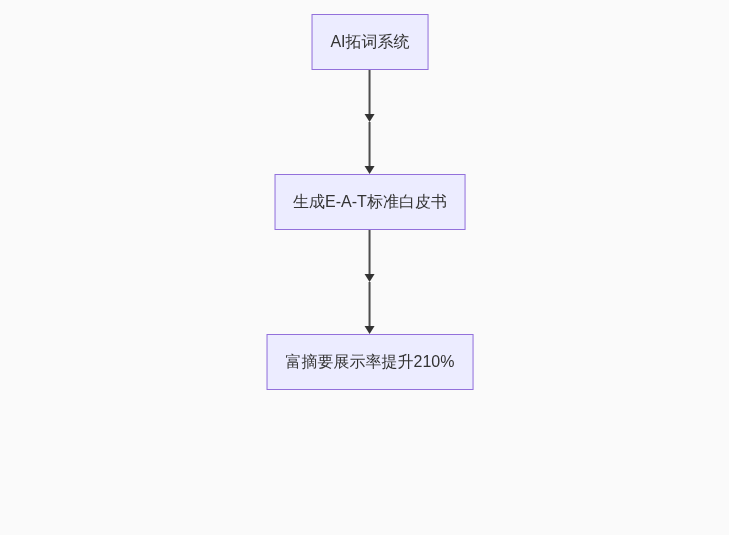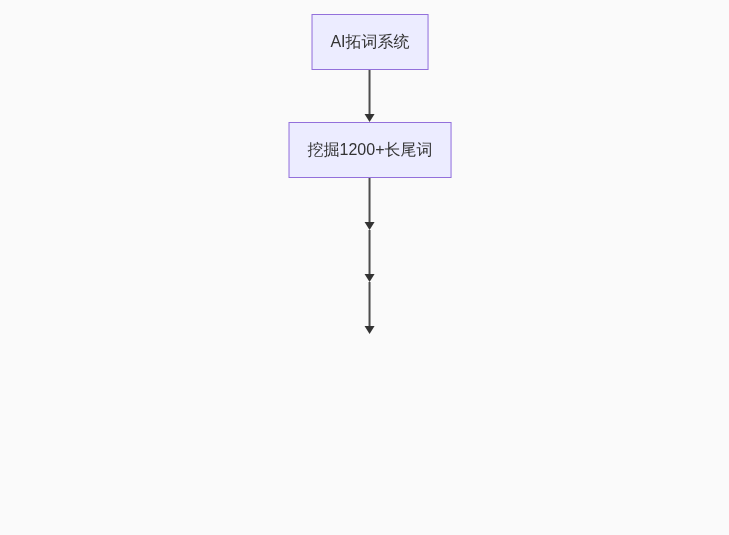--- a/index.html
+++ b/index.html
@@ -63,33 +63,34 @@
 
 <div class="flowchart">
 
   <div class="flow-node">AI拓词系统</div>
 
   <div class="flow-arrow">
     <div class="shaft"></div>
     <div class="head"></div>
   </div>
 
-  <div class="flow-node">挖掘1200+长尾词</div>
+
+  <div class="flow-arrow">
+    <div class="shaft"></div>
+    <div class="head"></div>
+  </div>
+
+  <div class="flow-node">生成E-A-T标准白皮书</div>
 
   <div class="flow-arrow">
     <div class="shaft"></div>
     <div class="head"></div>
   </div>
 
 
   <div class="flow-arrow">
     <div class="shaft"></div>
     <div class="head"></div>
   </div>
 
-
-  <div class="flow-arrow">
-    <div class="shaft"></div>
-    <div class="head"></div>
-  </div>
-
+  <div class="flow-node">富摘要展示率提升210%</div>
 
 </div>
 
 </body></html>

